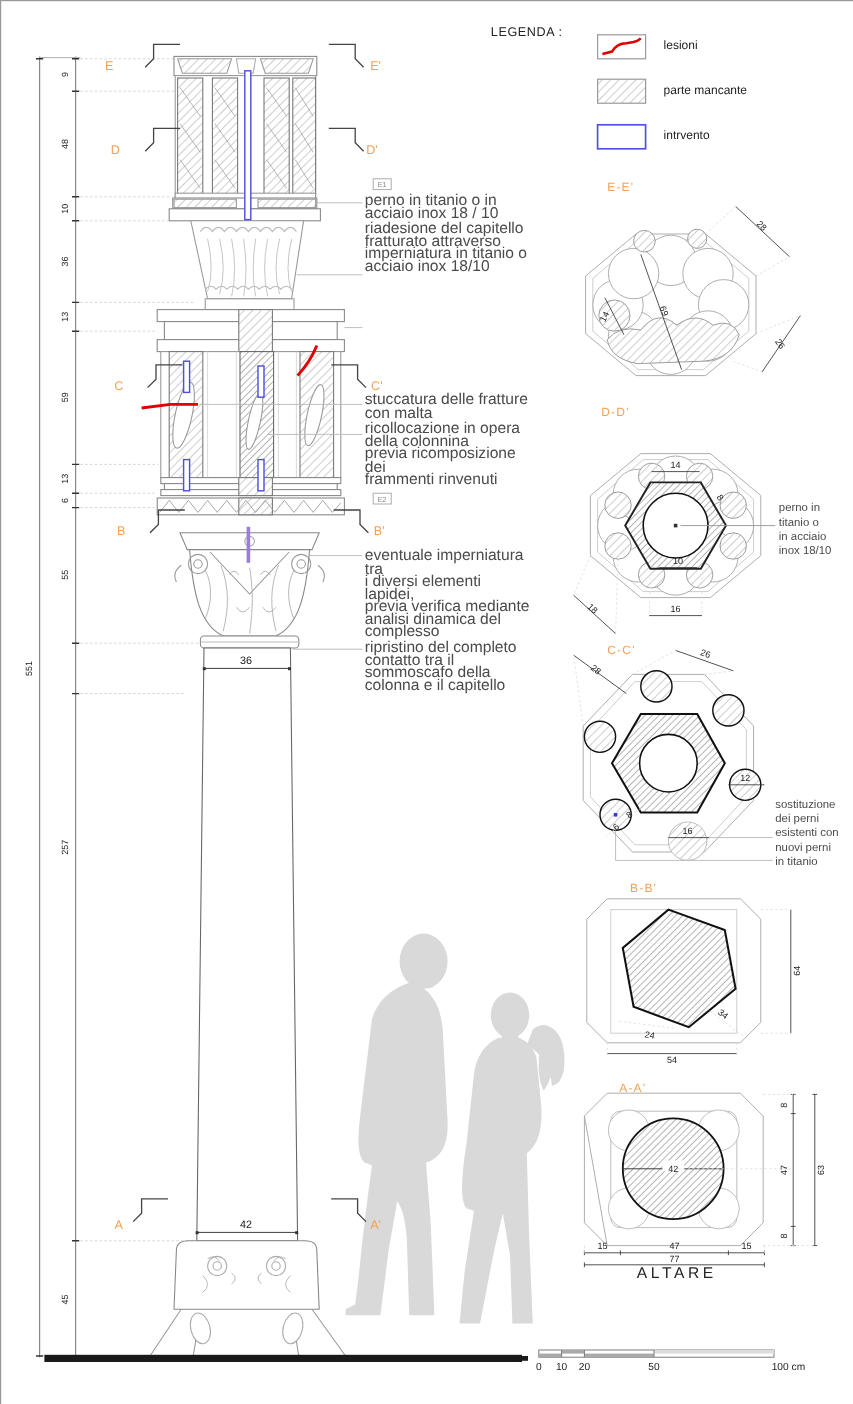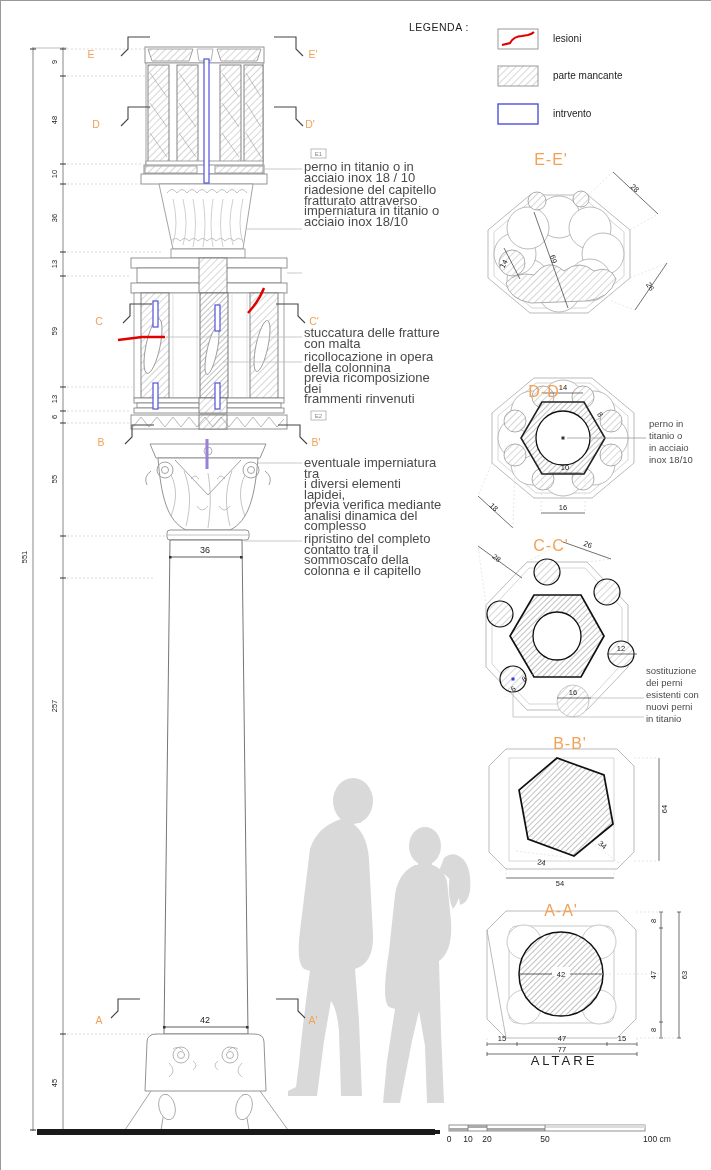--- a/index.html
+++ b/index.html
@@ -3,21 +3,21 @@
 <meta charset="utf-8">
 <style>
   html,body{margin:0;padding:0;background:#e8e8e8;}
   .page{position:relative;width:711px;height:1170px;background:#ffffff;border:1px solid #999;
         overflow:hidden;font-family:"Liberation Sans",sans-serif;}
   .page svg{position:absolute;left:0;top:0;}
   .abs{position:absolute;}
   .pre{white-space:pre-line;}
   .annot{font-size:13px;line-height:10.5px;color:#4a4a4a;width:140px;}
   .callout{font-size:9.5px;line-height:12px;color:#4a4a4a;}
-  .sec-title{font-size:16px;letter-spacing:1px;color:#f2a155;text-align:center;width:90px;}
+  .sec-title{font-size:10px;letter-spacing:1px;color:#f2a155;text-align:left;width:90px;}
   .legend-title{font-size:10.5px;letter-spacing:.5px;color:#222;}
   .legend-label{font-size:10px;color:#222;}
   .altare{font-size:13px;letter-spacing:3px;color:#222;text-align:center;width:130px;}
   text{font-family:"Liberation Sans",sans-serif;}
   .dim{font-size:7.5px;fill:#222;}
   .mark{font-size:10.5px;fill:#f2a155;}
   .tag{font-size:6px;fill:#888;}
   .scl{font-size:8.5px;fill:#222;}
 </style>
 </head>
@@ -415,21 +415,21 @@
 i diversi elementi lapidei,
 previa verifica mediante
 analisi dinamica del
 complesso</div>
 <div class="abs annot pre" style="left:303px;top:533px;">ripristino del completo
 contatto tra il
 sommoscafo della
 colonna e il capitello</div>
 
 <div class="abs sec-title" style="left:505px;top:150px;">E-E'</div>
-<div class="abs sec-title" style="left:500px;top:338px;margin-top:44px;">D-D'</div>
+<div class="abs sec-title" style="left:500px;top:338px;">D-D'</div>
 <div class="abs sec-title" style="left:505px;top:536px;">C-C'</div>
 <div class="abs sec-title" style="left:524px;top:734px;">B-B'</div>
 <div class="abs sec-title" style="left:515px;top:901px;">A-A'</div>
 
 <div class="abs callout pre" style="left:648px;top:417px;width:60px;">perno in
 titanio o
 in acciaio
 inox 18/10</div>
 <div class="abs callout pre" style="left:645px;top:664px;width:70px;">sostituzione
 dei perni

